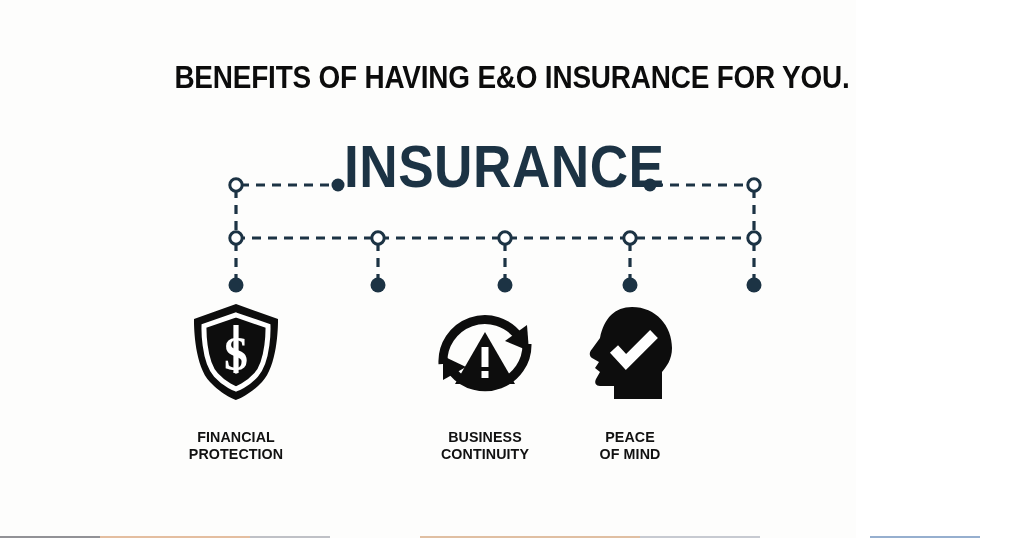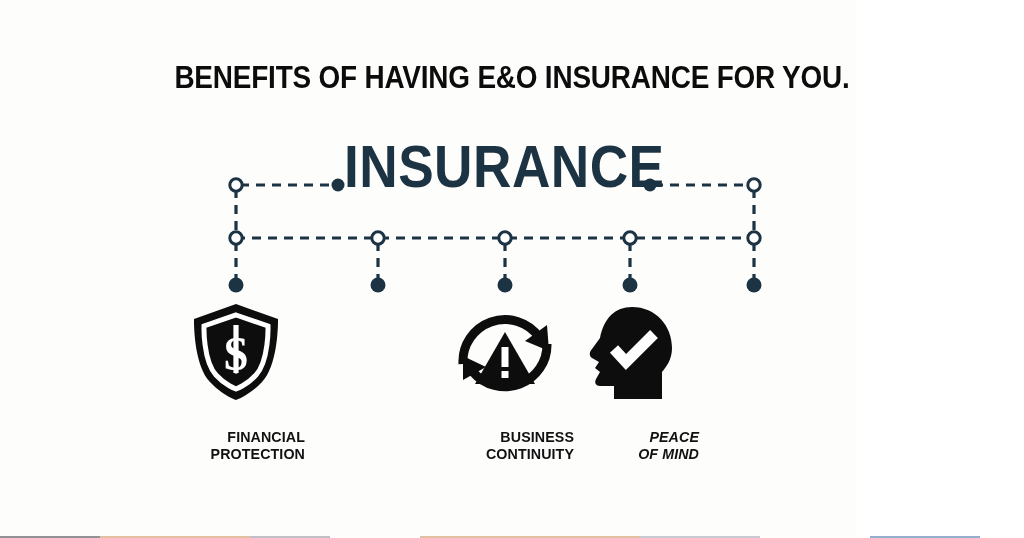--- a/index.html
+++ b/index.html
@@ -52,21 +52,21 @@
     left: 0; top: 0;
     width: 1024px; height: 538px;
     pointer-events: none;
   }
 
   
   .col {
     position: absolute;
     top: 300px;
     width: 150px;
-    text-align: right;
+    text-align: center;
   }
   .icon-box {
     height: 104px;
     display: flex;
     align-items: center;
     justify-content: center;
   }
   .col-label {
     margin-top: 24px;
     font-family: "Liberation Sans Narrow", "Liberation Sans", sans-serif;
@@ -143,40 +143,40 @@
         <path fill="none" stroke="#ffffff" stroke-width="5" d="M46 13 L78 24 C78 24 79 59 66 73 C57 83 46 87 46 87 C46 87 35 83 26 73 C13 59 14 24 14 24 Z"></path>
         <text x="46" y="68" text-anchor="middle" font-family="'Liberation Serif', serif" font-size="48" font-weight="bold" fill="#ffffff">$</text>
         <rect x="43.4" y="23" width="5.2" height="48" fill="#ffffff"></rect>
       </svg>
     </div>
     <div class="col-label">FINANCIAL
 PROTECTION</div>
   </div>
 
 
-  <div class="col" style="left:430px;">
+  <div class="col" style="left:410px;">
     <div class="icon-box">
       <svg width="98" height="100" viewBox="0 0 98 100">
 
         <path fill="none" stroke="#0d0d0d" stroke-width="9" stroke-linecap="butt" d="M7 62 A42 42 0 0 1 83 35"></path>
         <path fill="#0d0d0d" d="M91 23 L93 49 L69 39 Z"></path>
 
         <path fill="none" stroke="#0d0d0d" stroke-width="9" stroke-linecap="butt" d="M91 42 A42 42 0 0 1 17 70"></path>
         <path fill="#0d0d0d" d="M7 78 L7 54 L30 65 Z"></path>
 
         <path fill="#0d0d0d" d="M49 30 L79 82 L19 82 Z"></path>
         <rect x="45.5" y="45" width="7" height="20" fill="#ffffff"></rect>
         <rect x="45.5" y="69" width="7" height="7" fill="#ffffff"></rect>
       </svg>
     </div>
     <div class="col-label">BUSINESS
 CONTINUITY</div>
   </div>
 
-  <div class="col" style="left:555px;font-style:italic;">
+  <div class="col" style="left:555px;">
     <div class="icon-box">
       <svg width="92" height="100" viewBox="0 0 92 100">
         <path fill="#0d0d0d" d="M48 5 C72 5 88 24 88 46 C88 58 82 65 78 70 L78 97 L30 97 L30 84 L16 84 C12 84 10 81 12 77 L16 70 L11 66 L15 60 L8 56 C5 54 5 50 8 47 L16 36 C20 16 31 5 48 5 Z"></path>
         <path fill="none" stroke="#ffffff" stroke-width="11" stroke-linejoin="miter" stroke-linecap="butt" d="M30 47 L42 60 L70 32"></path>
       </svg>
     </div>
     <div class="col-label">PEACE
 OF MIND</div>
   </div>
 

